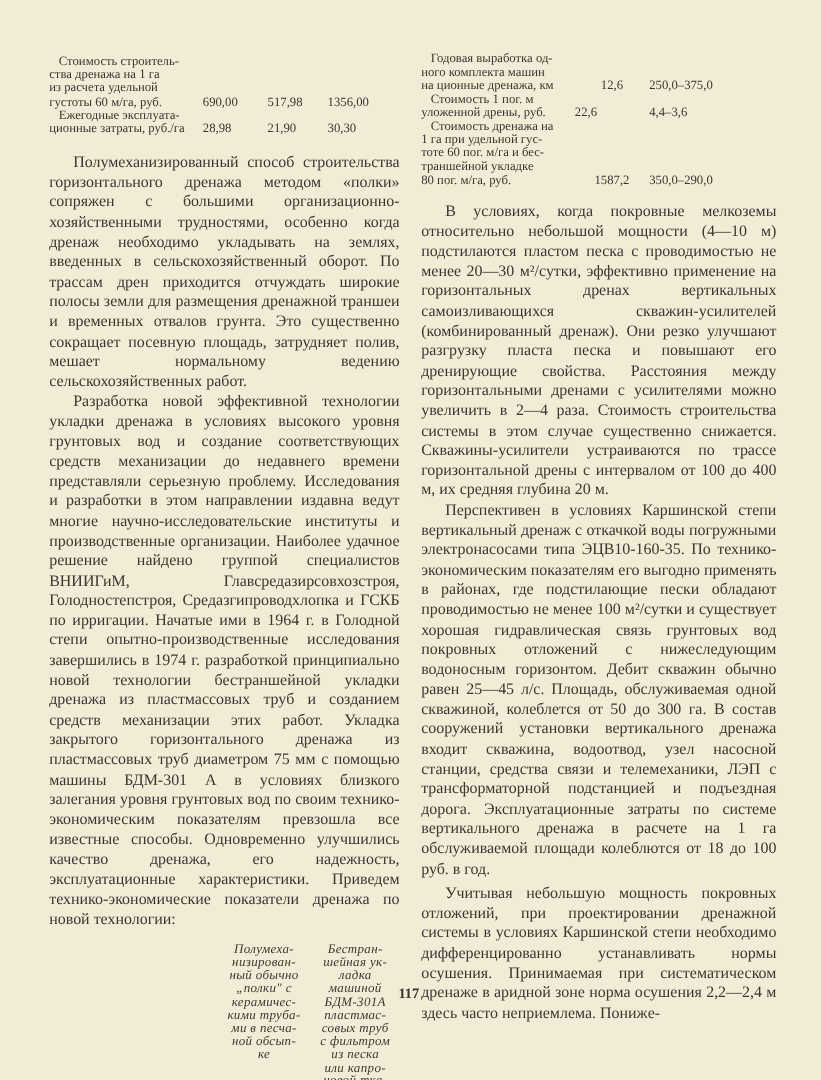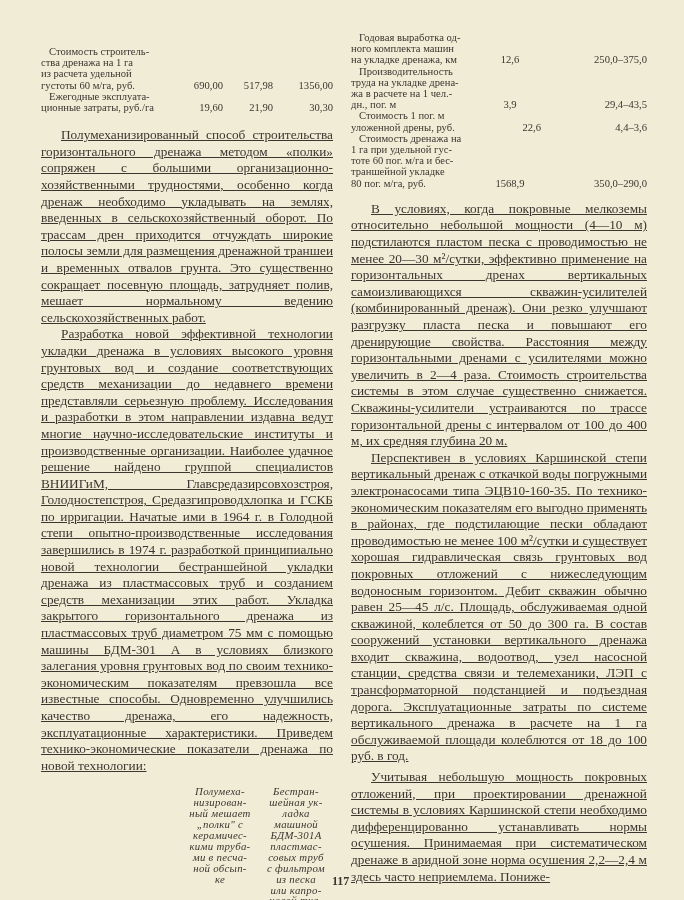--- a/index.html
+++ b/index.html
@@ -12,27 +12,27 @@
   }
   .page { position: absolute; left: 0; top: 0; width: 608px; height: 900px; }
   .col { position: absolute; top: 0; }
   .col-left { left: 41px; width: 292px; }
   .col-right { left: 351px; width: 296px; }
 
   .tbl { width: 100%; border-collapse: collapse; font-size: 10.6px; line-height: 11.2px; }
   .tbl td { vertical-align: bottom; padding: 0; }
   .tbl .lbl { text-align: justify; }
   .tbl .lbl .first { padding-left: 8px; }
-  .tbl .num { text-align: right; white-space: nowrap; }
+  .tbl .num { white-space: nowrap; }
 
-  .para { font-size: 13.3px; line-height: 16.6px; text-align: justify; margin: 0; text-decoration: underline; }
+  .para { font-size: 13.3px; line-height: 16.6px; text-align: justify; margin: 0; }
 
   .hdr-row td { font-style: italic; font-size: 10.8px; line-height: 10.9px; text-align: center; vertical-align: top; letter-spacing: 0.3px; }
 
-  .pagenum { position: absolute; left: 332px; top: 874px; font-size: 12px; font-weight: bold; font-family: Liberation Serif, serif; }
+  .pagenum { position: absolute; left: 332px; top: 821px; font-size: 12px; font-weight: bold; font-family: Liberation Serif, serif; }
 </style>
 </head>
 <body>
 
 <div class="page">
 
   <div class="col col-left">
 
     <table class="tbl" style="margin-top:46px;">
       <colgroup>
@@ -51,21 +51,21 @@
         </td>
         <td class="num">690,00</td>
         <td class="num">517,98</td>
         <td class="num">1356,00</td>
       </tr>
       <tr>
         <td class="lbl">
           <div class="first">Ежегодные эксплуата-</div>
           <div>ционные затраты, руб./га</div>
         </td>
-        <td class="num">19,60</td>
+        <td class="num">28,98</td>
         <td class="num">21,90</td>
         <td class="num">30,30</td>
       </tr>
     </tbody>
       </table>
 
     <p class="para" style="margin-top:14px; text-indent:20px;">Полумеханизированный способ строительства горизонтального дренажа методом «полки» сопряжен с большими организационно-хозяйственными трудностями, особенно когда дренаж необходимо укладывать на землях, введенных в сельскохозяйственный оборот. По трассам дрен приходится отчуждать широкие полосы земли для размещения дренажной траншеи и временных отвалов грунта. Это существенно сокращает посевную площадь, затрудняет полив, мешает нормальному ведению сельскохозяйственных работ.</p>
     <p class="para" style="text-indent:20px;">Разработка новой эффективной технологии укладки дренажа в условиях высокого уровня грунтовых вод и создание соответствующих средств механизации до недавнего времени представляли серьезную проблему. Исследования и разработки в этом направлении издавна ведут многие научно-исследовательские институты и производственные организации. Наиболее удачное решение найдено группой специалистов ВНИИГиМ, Главсредазирсовхозстроя, Голодностепстроя, Средазгипроводхлопка и ГСКБ по ирригации. Начатые ими в 1964 г. в Голодной степи опытно-производственные исследования завершились в 1974 г. разработкой принципиально новой технологии бестраншейной укладки дренажа из пластмассовых труб и созданием средств механизации этих работ. Укладка закрытого горизонтального дренажа из пластмассовых труб диаметром 75 мм с помощью машины БДМ-301 А в условиях близкого залегания уровня грунтовых вод по своим технико-экономическим показателям превзошла все известные способы. Одновременно улучшились качество дренажа, его надежность, эксплуатационные характеристики. Приведем технико-экономические показатели дренажа по новой технологии:</p>
 
     <table class="tbl" style="margin-top:12px;">
@@ -73,21 +73,21 @@
           <col style="width:140px">
           <col style="width:78px">
           <col style="width:74px">
         </colgroup>
       <tbody>
           <tr class="hdr-row">
         <td></td>
         <td>
           <div>Полумеха-</div>
           <div>низирован-</div>
-          <div>ный мешает</div>
+          <div>ный обычно</div>
           <div>„полки" с</div>
           <div>керамичес-</div>
           <div>кими труба-</div>
           <div>ми в песча-</div>
           <div>ной обсып-</div>
           <div>ке</div>
         </td>
         <td>
           <div>Бестран-</div>
           <div>шейная ук-</div>
@@ -102,63 +102,53 @@
           <div>новой тка-</div>
 
         </td>
       </tr>
 
     </tbody>
       </table>
   </div>
 
   <div class="col col-right">
-    <table class="tbl" style="margin-top:32px;">
+    <table class="tbl" style="margin-top:44px;">
       <colgroup>
           <col style="width:128px">
           <col style="width:62px">
           <col style="width:106px">
         </colgroup>
       <tbody>
           <tr>
         <td class="lbl">
           <div class="first">Годовая выработка од-</div>
           <div>ного комплекта машин</div>
-          <div>на укладке дренажа, км</div>
+          <div>на ционные дренажа, км</div>
         </td>
         <td class="num" style="text-align:center;">12,6</td>
         <td class="num">250,0–375,0</td>
-      </tr>
-      <tr>
-        <td class="lbl">
-          <div class="first">Производительность</div>
-          <div>труда на укладке дрена-</div>
-          <div>жа в расчете на 1 чел.-</div>
-          <div>дн., пог. м</div>
-        </td>
-        <td class="num" style="text-align:center;">3,9</td>
-        <td class="num">29,4–43,5</td>
       </tr>
       <tr>
         <td class="lbl">
           <div class="first">Стоимость 1 пог. м</div>
           <div>уложенной дрены, руб.</div>
         </td>
         <td class="num" style="">22,6</td>
         <td class="num">4,4–3,6</td>
       </tr>
       <tr>
         <td class="lbl">
           <div class="first">Стоимость дренажа на</div>
           <div>1 га при удельной гус-</div>
           <div>тоте 60 пог. м/га и бес-</div>
           <div>траншейной укладке</div>
           <div>80 пог. м/га, руб.</div>
         </td>
-        <td class="num" style="text-align:center;">1568,9</td>
+        <td class="num" style="text-align:center;">1587,2</td>
         <td class="num">350,0–290,0</td>
       </tr>
     </tbody>
       </table>
 
     <p class="para" style="margin-top:12px; text-indent:20px;">В условиях, когда покровные мелкоземы относительно небольшой мощности (4—10 м) подстилаются пластом песка с проводимостью не менее 20—30 м²/сутки, эффективно применение на горизонтальных дренах вертикальных самоизливающихся скважин-усилителей (комбинированный дренаж). Они резко улучшают разгрузку пласта песка и повышают его дренирующие свойства. Расстояния между горизонтальными дренами с усилителями можно увеличить в 2—4 раза. Стоимость строительства системы в этом случае существенно снижается. Скважины-усилители устраиваются по трассе горизонтальной дрены с интервалом от 100 до 400 м, их средняя глубина 20 м.</p>
     <p class="para" style="text-indent:20px;">Перспективен в условиях Каршинской степи вертикальный дренаж с откачкой воды погружными электронасосами типа ЭЦВ10-160-35. По технико-экономическим показателям его выгодно применять в районах, где подстилающие пески обладают проводимостью не менее 100 м²/сутки и существует хорошая гидравлическая связь грунтовых вод покровных отложений с нижеследующим водоносным горизонтом. Дебит скважин обычно равен 25—45 л/с. Площадь, обслуживаемая одной скважиной, колеблется от 50 до 300 га. В состав сооружений установки вертикального дренажа входит скважина, водоотвод, узел насосной станции, средства связи и телемеханики, ЛЭП с трансформаторной подстанцией и подъездная дорога. Эксплуатационные затраты по системе вертикального дренажа в расчете на 1 га обслуживаемой площади колеблются от 18 до 100 руб. в год.</p>
     <p class="para" style="text-indent:20px; margin-top:4px;">Учитывая небольшую мощность покровных отложений, при проектировании дренажной системы в условиях Каршинской степи необходимо дифференцированно устанавливать нормы осушения. Принимаемая при систематическом дренаже в аридной зоне норма осушения 2,2—2,4 м здесь часто неприемлема. Понижe-</p>
   </div>
 

